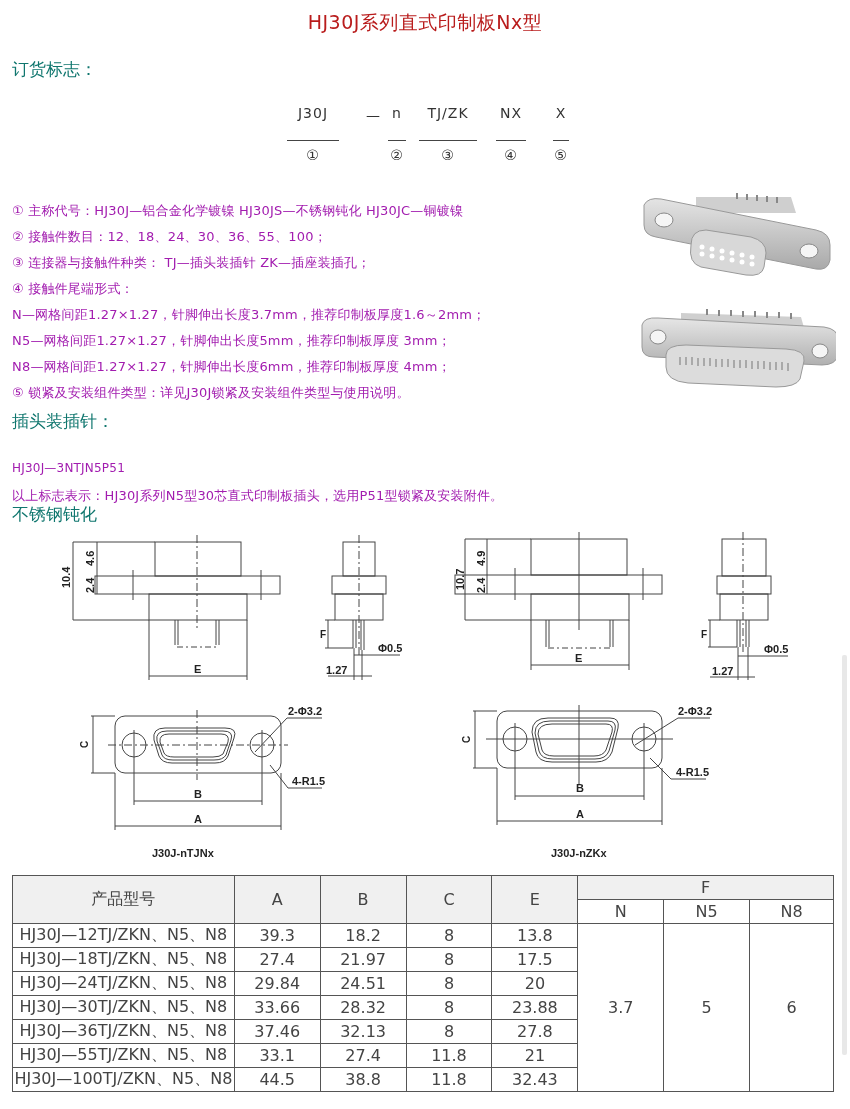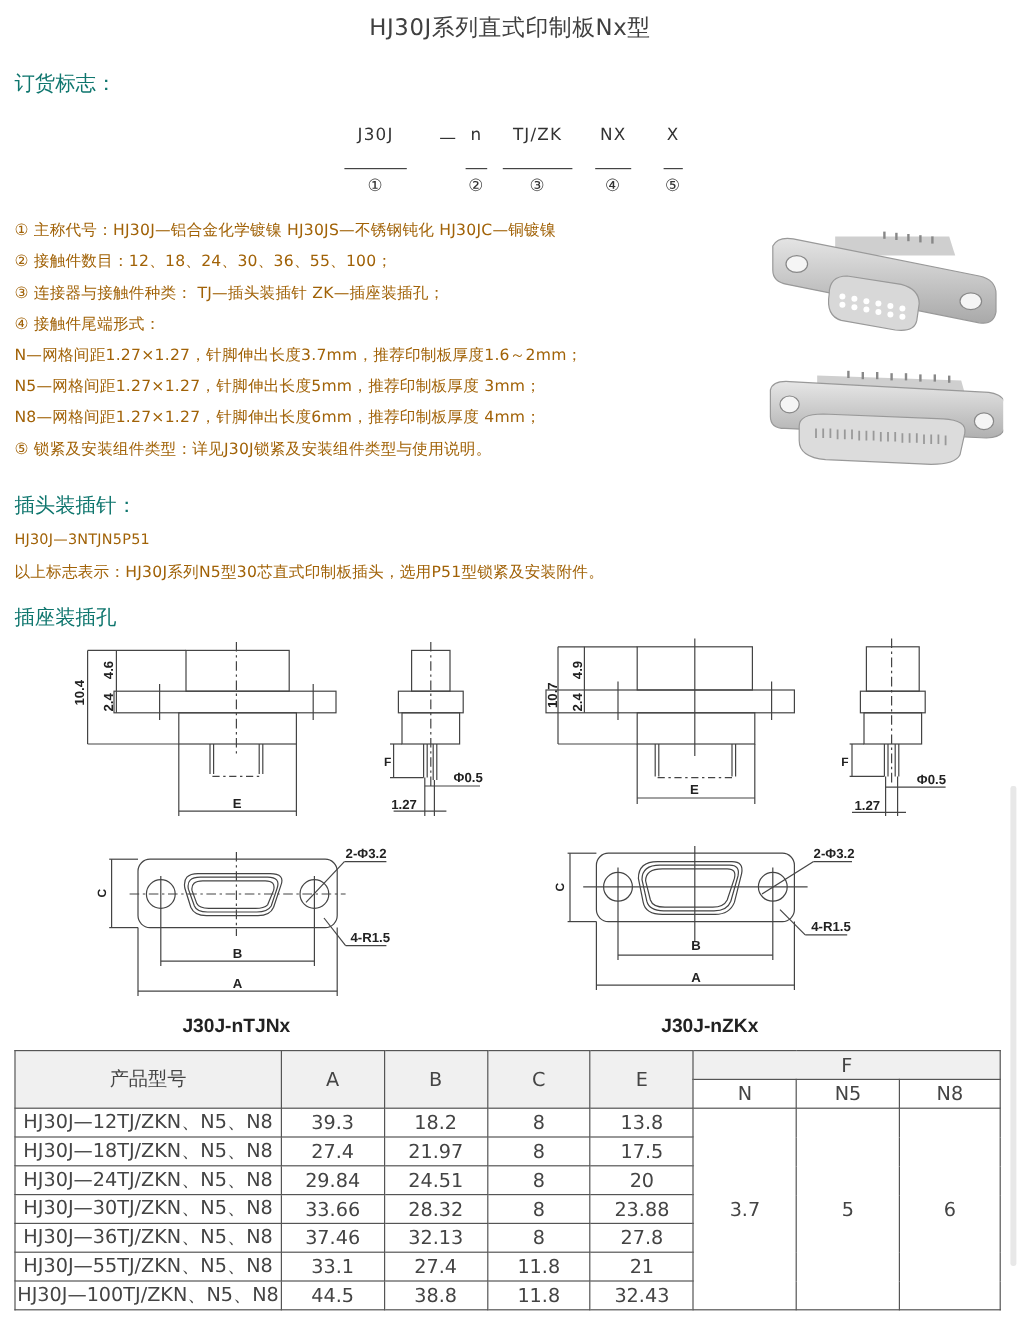--- a/index.html
+++ b/index.html
@@ -1,29 +1,29 @@
 <!DOCTYPE html>
 <html><head>
 <meta charset="utf-8">
 <style>
   html, body { margin:0; padding:0; background:#ffffff; }
   body { width:850px; height:1109px; position:relative; overflow:hidden;
          font-family:"DejaVu Sans", sans-serif; color:#333; }
   .abs { position:absolute; }
-  .title { left:0; width:850px; top:10px; text-align:center; font-size:19px; color:#404040; letter-spacing:0.5px; }
+  .title { left:0; width:850px; top:10px; text-align:center; font-size:19px; color:#b91c1c; letter-spacing:0.5px; }
   .h2 { left:12px; font-size:17px; color:#0f766e; }
   .code-row { top:105px; left:0; width:850px; height:50px; }
   .code-seg { position:absolute; text-align:center; font-family:"DejaVu Sans", sans-serif; font-size:14px; color:#333; letter-spacing:1px; }
   .code-seg .top { display:block; padding-bottom:19px; border-bottom:1px solid #444; }
   .code-seg .bot { display:block; margin-top:6px; font-size:14px; }
   .code-dash { position:absolute; font-size:14px; top:2px; }
-  .line { left:12px; font-size:13px; color:#a16207; white-space:nowrap; letter-spacing:0.2px; }
+  .line { left:12px; font-size:13px; color:#a21caf; white-space:nowrap; letter-spacing:0.2px;margin-top:19px; }
   .photo { left:636px; }
   svg text { font-family:"Liberation Sans", sans-serif; font-weight:bold; fill:#222; }
-  .draw-label { font-family:"Liberation Sans", sans-serif; font-weight:bold; font-size:16px; color:#222; }
+  .draw-label { font-family:"Liberation Sans", sans-serif; font-weight:bold; font-size:11px; color:#222; }
   table.spec { position:absolute; left:12px; top:875px; width:822px; border-collapse:collapse; font-size:16px; color:#444; }
   table.spec td, table.spec th { border:1px solid #555; text-align:center; font-weight:normal; height:23px; padding:0; }
   table.spec thead th { background:#f0f0f0; }
   table.spec thead tr.sub th { background:#fff; }
   .scrollbar { left:842px; top:655px; width:5px; height:400px; background:#e8e8e8; border-radius:2px; }
 </style>
 </head>
 <body>
 
 <div class="abs title">HJ30J系列直式印制板Nx型</div>
@@ -139,21 +139,21 @@
       <line x1="140" y1="57" x2="140" y2="65"></line>
       <line x1="146" y1="57" x2="146" y2="65"></line>
       <line x1="152" y1="58" x2="152" y2="66"></line>
   </g>
 </svg>
 
 <div class="abs h2" style="top:410px">插头装插针：</div>
 <div class="abs line" style="top:442px;font-size:12px">HJ30J—3NTJN5P51</div>
 <div class="abs line" style="top:468px">以上标志表示：HJ30J系列N5型30芯直式印制板插头，选用P51型锁紧及安装附件。</div>
 
-<div class="abs h2" style="top:503px">插座装插孔</div>
+<div class="abs h2" style="top:503px">不锈钢钝化</div>
 
 <svg class="abs" style="left:60px;top:530px" width="360" height="160">
   <g stroke="#444" fill="none" stroke-width="1">
     <rect x="35" y="46" width="185" height="18"></rect>
     <rect x="95" y="12" width="86" height="34"></rect>
     <rect x="89" y="64" width="98" height="26"></rect>
     <line x1="115" y1="90" x2="115" y2="115"></line>
       <line x1="118" y1="90" x2="118" y2="115"></line>
     <line x1="156" y1="90" x2="156" y2="115"></line>
       <line x1="159" y1="90" x2="159" y2="115"></line>

